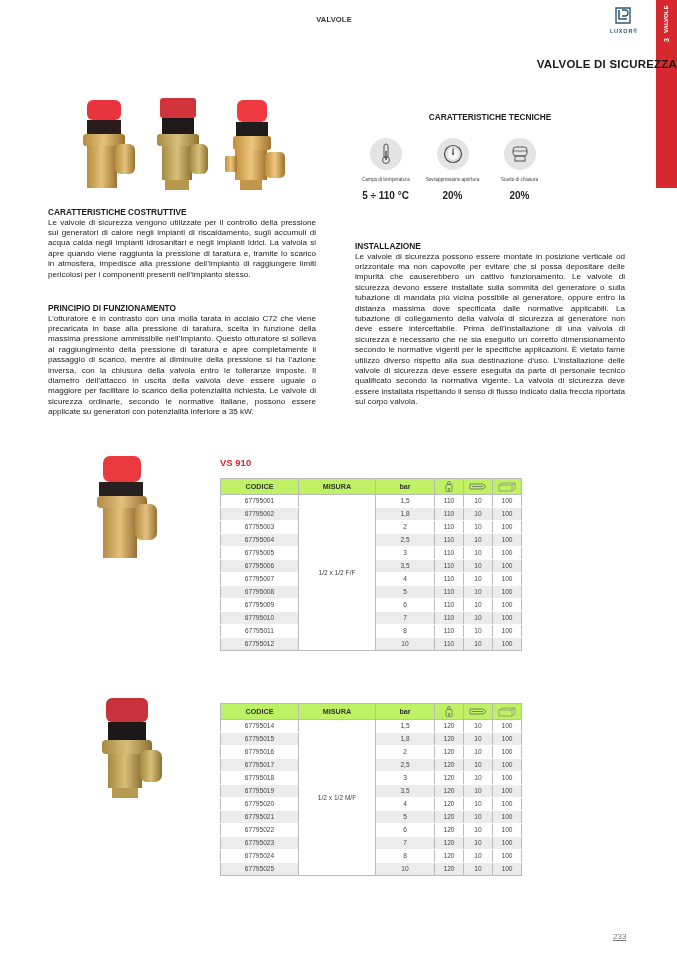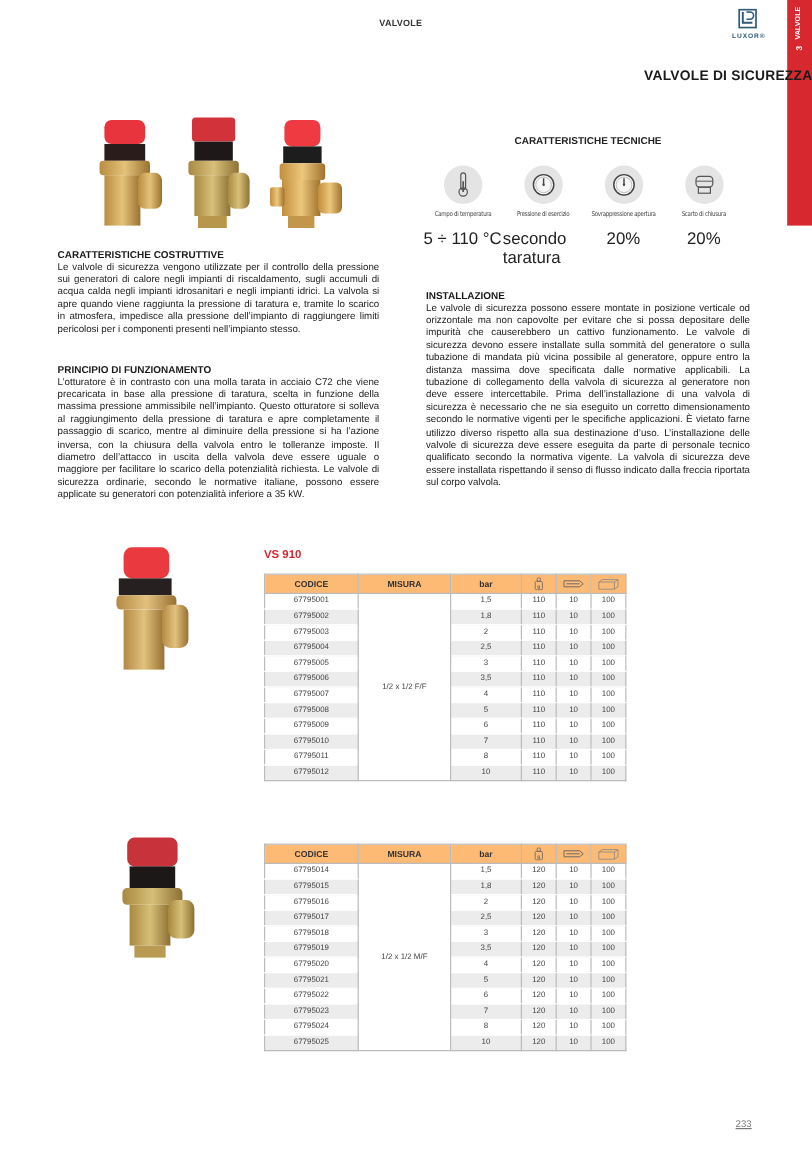--- a/index.html
+++ b/index.html
@@ -19,33 +19,33 @@
   .page-title { position: absolute; left: 0; top: 58px; width: 677px; text-align: right; font-size: 11.5px; font-weight: bold; color: #1a1a1a; letter-spacing: 0.2px; }
 
   .hero-images { position: absolute; left: 77px; top: 94px; width: 212px; height: 98px; }
   .valve { position: absolute; }
 
   .tech-title { position: absolute; left: 350px; top: 112px; width: 280px; text-align: center; font-size: 8.3px; font-weight: bold; color: #222; }
   .tech-grid { position: absolute; left: 352px; top: 138px; width: 270px; display: flex; }
   .tech-item { width: 67px; display: flex; flex-direction: column; align-items: center; }
   .tech-icon { width: 32px; height: 32px; border-radius: 50%; background: #e4e4e4; display: flex; align-items: center; justify-content: center; }
   .tech-label { margin-top: 6px; font-size: 5.6px; color: #444; text-align: center; line-height: 1.25; height: 16px; font-family: "DejaVu Sans", sans-serif; letter-spacing: -0.3px; transform: scaleX(0.82); }
-  .tech-value { margin-top: -2px; font-size: 14px; color: #222; text-align: left; line-height: 1.15; }
+  .tech-value { margin-top: -2px; font-size: 10px; color: #222; text-align: center; line-height: 1.15; font-weight: bold; }
 
   .text-block { position: absolute; font-size: 8.1px; line-height: 10.4px; color: #222; text-align: justify; }
   .text-block h3 { font-size: 8.3px; font-weight: bold; color: #1a1a1a; line-height: 10.5px; }
   .tb-costr { left: 48px; top: 207px; width: 268px; }
   .tb-princ { left: 48px; top: 303px; width: 268px; }
   .tb-inst { left: 355px; top: 241px; width: 270px; }
 
   .product { position: absolute; left: 220px; width: 302px; }
   .product-code { font-size: 9.5px; font-weight: bold; color: #d7272f; height: 13px; line-height: 13px; }
   .product-desc { font-size: 8.3px; color: #222; line-height: 10.5px; margin-left: 16px; width: 170px; }
   .ptable { margin-top: 9px; border-collapse: collapse; width: 302px; font-size: 6.6px; color: #444; table-layout: fixed; }
-  .ptable th { background: #fdba74; height: 16px; font-weight: bold; font-size: 7.2px; color: #333; border: 1px solid #bbb; }
+  .ptable th { background: #bef264; height: 16px; font-weight: bold; font-size: 7.2px; color: #333; border: 1px solid #bbb; }
   .ptable td { height: 12.8px; text-align: center; border-left: 1px solid #bbb; border-right: 1px solid #bbb; border-bottom: 1px solid #fff; padding: 0; line-height: 12px; }
   .ptable tr.alt td.z { background: #ececec; }
   .ptable td.misura { background: #fff; vertical-align: middle; border-bottom: 1px solid #bbb; }
   .ptable tr:last-child td { border-bottom: 1px solid #bbb; }
   .col-codice { width: 78px; } .col-misura { width: 77px; } .col-bar { width: 59px; } .col-i { width: 29px; }
   .th-icon { display: inline-block; vertical-align: middle; }
 
   .prod-img { position: absolute; }
 
   .page-number { position: absolute; left: 613px; top: 932px; font-size: 8px; color: #777; text-decoration: underline; }
@@ -136,32 +136,20 @@
   </div>
   <div class="tech-item">
     <div class="tech-icon">
       <svg width="20" height="20" viewBox="0 0 20 20">
           <circle cx="10" cy="10" r="8.5" fill="#f6f6f6" stroke="#444" stroke-width="1.2"></circle>
           <circle cx="10" cy="10" r="6.5" fill="none" stroke="#999" stroke-width=".5"></circle>
           <line x1="10" y1="10" x2="10" y2="4.5" stroke="#444" stroke-width="1.2"></line>
           <circle cx="10" cy="10" r="1" fill="#444"></circle>
         </svg>
     </div>
-    <div class="tech-label">Pressione di esercizio</div>
-    <div class="tech-value">secondo taratura</div>
-  </div>
-  <div class="tech-item">
-    <div class="tech-icon">
-      <svg width="20" height="20" viewBox="0 0 20 20">
-          <circle cx="10" cy="10" r="8.5" fill="#f6f6f6" stroke="#444" stroke-width="1.2"></circle>
-          <circle cx="10" cy="10" r="6.5" fill="none" stroke="#999" stroke-width=".5"></circle>
-          <line x1="10" y1="10" x2="10" y2="4.5" stroke="#444" stroke-width="1.2"></line>
-          <circle cx="10" cy="10" r="1" fill="#444"></circle>
-        </svg>
-    </div>
     <div class="tech-label">Sovrappressione apertura</div>
     <div class="tech-value">20%</div>
   </div>
   <div class="tech-item">
     <div class="tech-icon">
       <svg width="18" height="18" viewBox="0 0 18 18">
           <rect x="2" y="2" width="14" height="9" rx="3" fill="none" stroke="#555" stroke-width="1"></rect>
           <line x1="2" y1="6" x2="16" y2="6" stroke="#555" stroke-width=".8"></line>
           <rect x="4" y="11" width="10" height="5" fill="none" stroke="#555" stroke-width="1"></rect>
         </svg>

